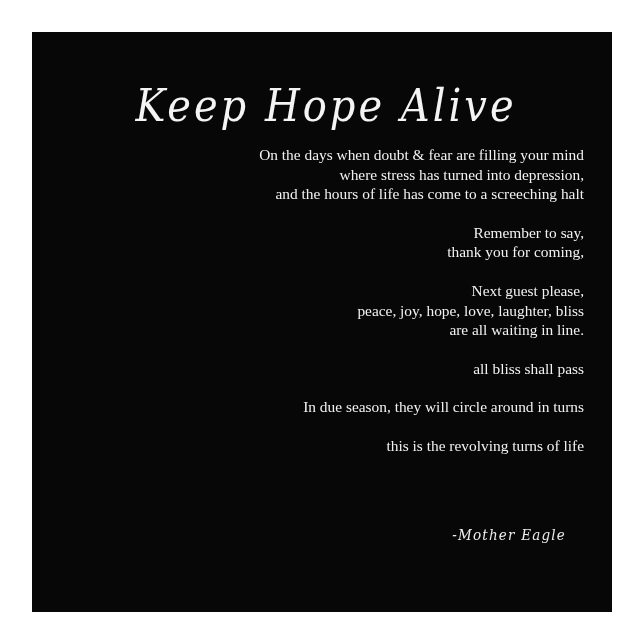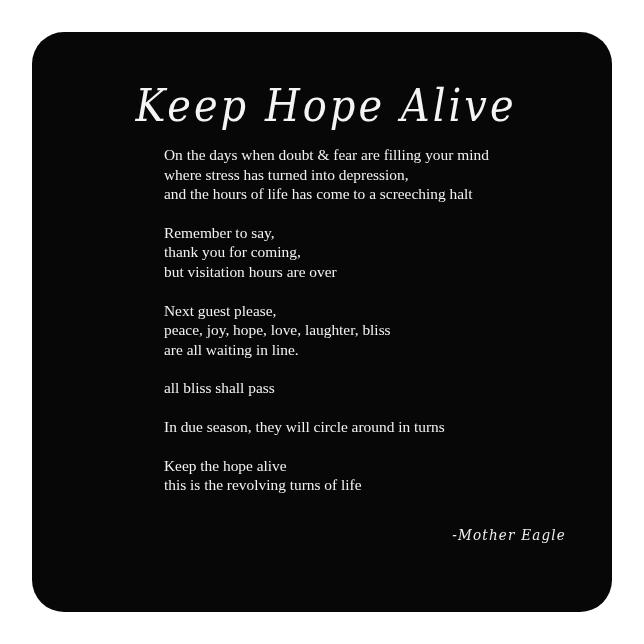--- a/index.html
+++ b/index.html
@@ -22,21 +22,20 @@
   }
   .poster {
     position: absolute;
     left: 32px;
     top: 32px;
     width: 580px;
     height: 580px;
     background: #070707;
     box-sizing: border-box;
     overflow: hidden;
-    border-radius: 32px;
   }
   .poster-title {
     position: absolute;
     left: 0;
     right: 0;
     top: 48px;
     text-align: center;
     color: #f4f4f4;
     font-family: "DejaVu Serif", serif;
     font-style: italic;
@@ -55,20 +54,21 @@
     left: 132px;
     top: 113px;
     width: 420px;
     color: #f2f2f2;
     font-family: "Liberation Serif", serif;
     font-size: 15.4px;
     line-height: 19.6px;
   }
   .stanza {
     margin: 0 0 19px 0;
+    text-align: right;
   }
   .stanza .line {
     white-space: nowrap;
   }
   .signature {
     position: absolute;
     right: 46px;
     top: 494px;
     color: #ededed;
     font-family: "DejaVu Serif", serif;
@@ -88,33 +88,31 @@
     <div class="poster-title">Keep Hope Alive</div>
     <div class="poem">
       <div class="stanza">
         <div class="line">On the days when doubt &amp; fear are filling your mind</div>
         <div class="line">where stress has turned into depression,</div>
         <div class="line">and the hours of life has come to a screeching halt</div>
       </div>
       <div class="stanza">
         <div class="line">Remember to say,</div>
         <div class="line">thank you for coming,</div>
-        <div class="line">but visitation hours are over</div>
       </div>
       <div class="stanza">
         <div class="line">Next guest please,</div>
         <div class="line">peace, joy, hope, love, laughter, bliss</div>
         <div class="line">are all waiting in line.</div>
       </div>
       <div class="stanza">
         <div class="line">all bliss shall pass</div>
       </div>
       <div class="stanza">
         <div class="line">In due season, they will circle around in turns</div>
       </div>
       <div class="stanza">
-        <div class="line">Keep the hope alive</div>
         <div class="line">this is the revolving turns of life</div>
       </div>
     </div>
     <div class="signature">-Mother Eagle</div>
   </div>
 </div>
 
 </body></html>

